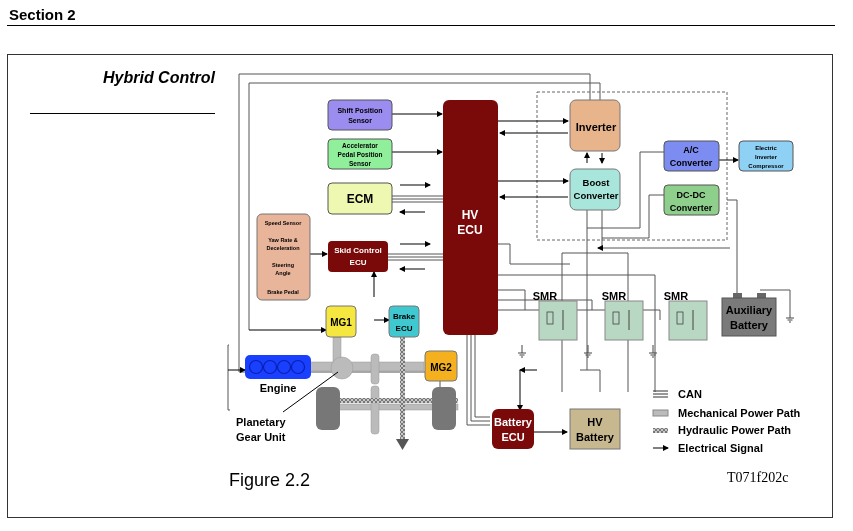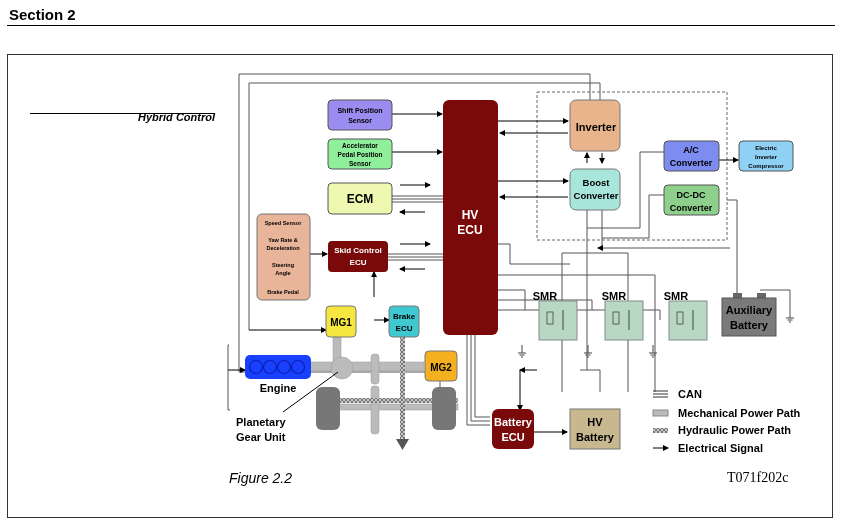--- a/index.html
+++ b/index.html
@@ -1,23 +1,23 @@
 <!DOCTYPE html>
 <html><head>
 <meta charset="utf-8">
 <style>
   html,body{margin:0;padding:0;background:#fff;}
   body{width:853px;height:531px;position:relative;overflow:hidden;font-family:"Liberation Sans",sans-serif;color:#000;}
   .section-title{position:absolute;left:9px;top:6px;font-size:15px;font-weight:bold;}
   .section-rule{position:absolute;left:7px;top:25px;width:828px;height:0;border-top:1px solid #000;}
   .frame{position:absolute;left:7px;top:54px;width:826px;height:464px;border:1px solid #333;box-sizing:border-box;}
-  .side-title{position:absolute;left:30px;top:67px;width:185px;text-align:right;font-size:11px;font-weight:bold;font-style:italic;line-height:21px;margin-top:40px;}
+  .side-title{position:absolute;left:30px;top:67px;width:185px;text-align:right;font-size:16px;font-weight:bold;font-style:italic;line-height:21px;}
   .side-rule{position:absolute;left:30px;top:113px;width:185px;border-top:1px solid #000;}
   svg.diagram{position:absolute;left:0;top:0;}
-  .fig-label{position:absolute;left:229px;top:470px;font-size:14px;font-style:italic;}
+  .fig-label{position:absolute;left:229px;top:470px;font-size:18px;}
   .fig-code{position:absolute;left:727px;top:470px;font-size:14px;font-family:Liberation Serif, serif;}
   svg text{font-family:"Liberation Sans",sans-serif;font-weight:bold;}
 </style>
 </head>
 <body>
 
 <div class="section-title">Section 2</div>
 <div class="section-rule"></div>
 <div class="frame"></div>
 <div class="side-title">

